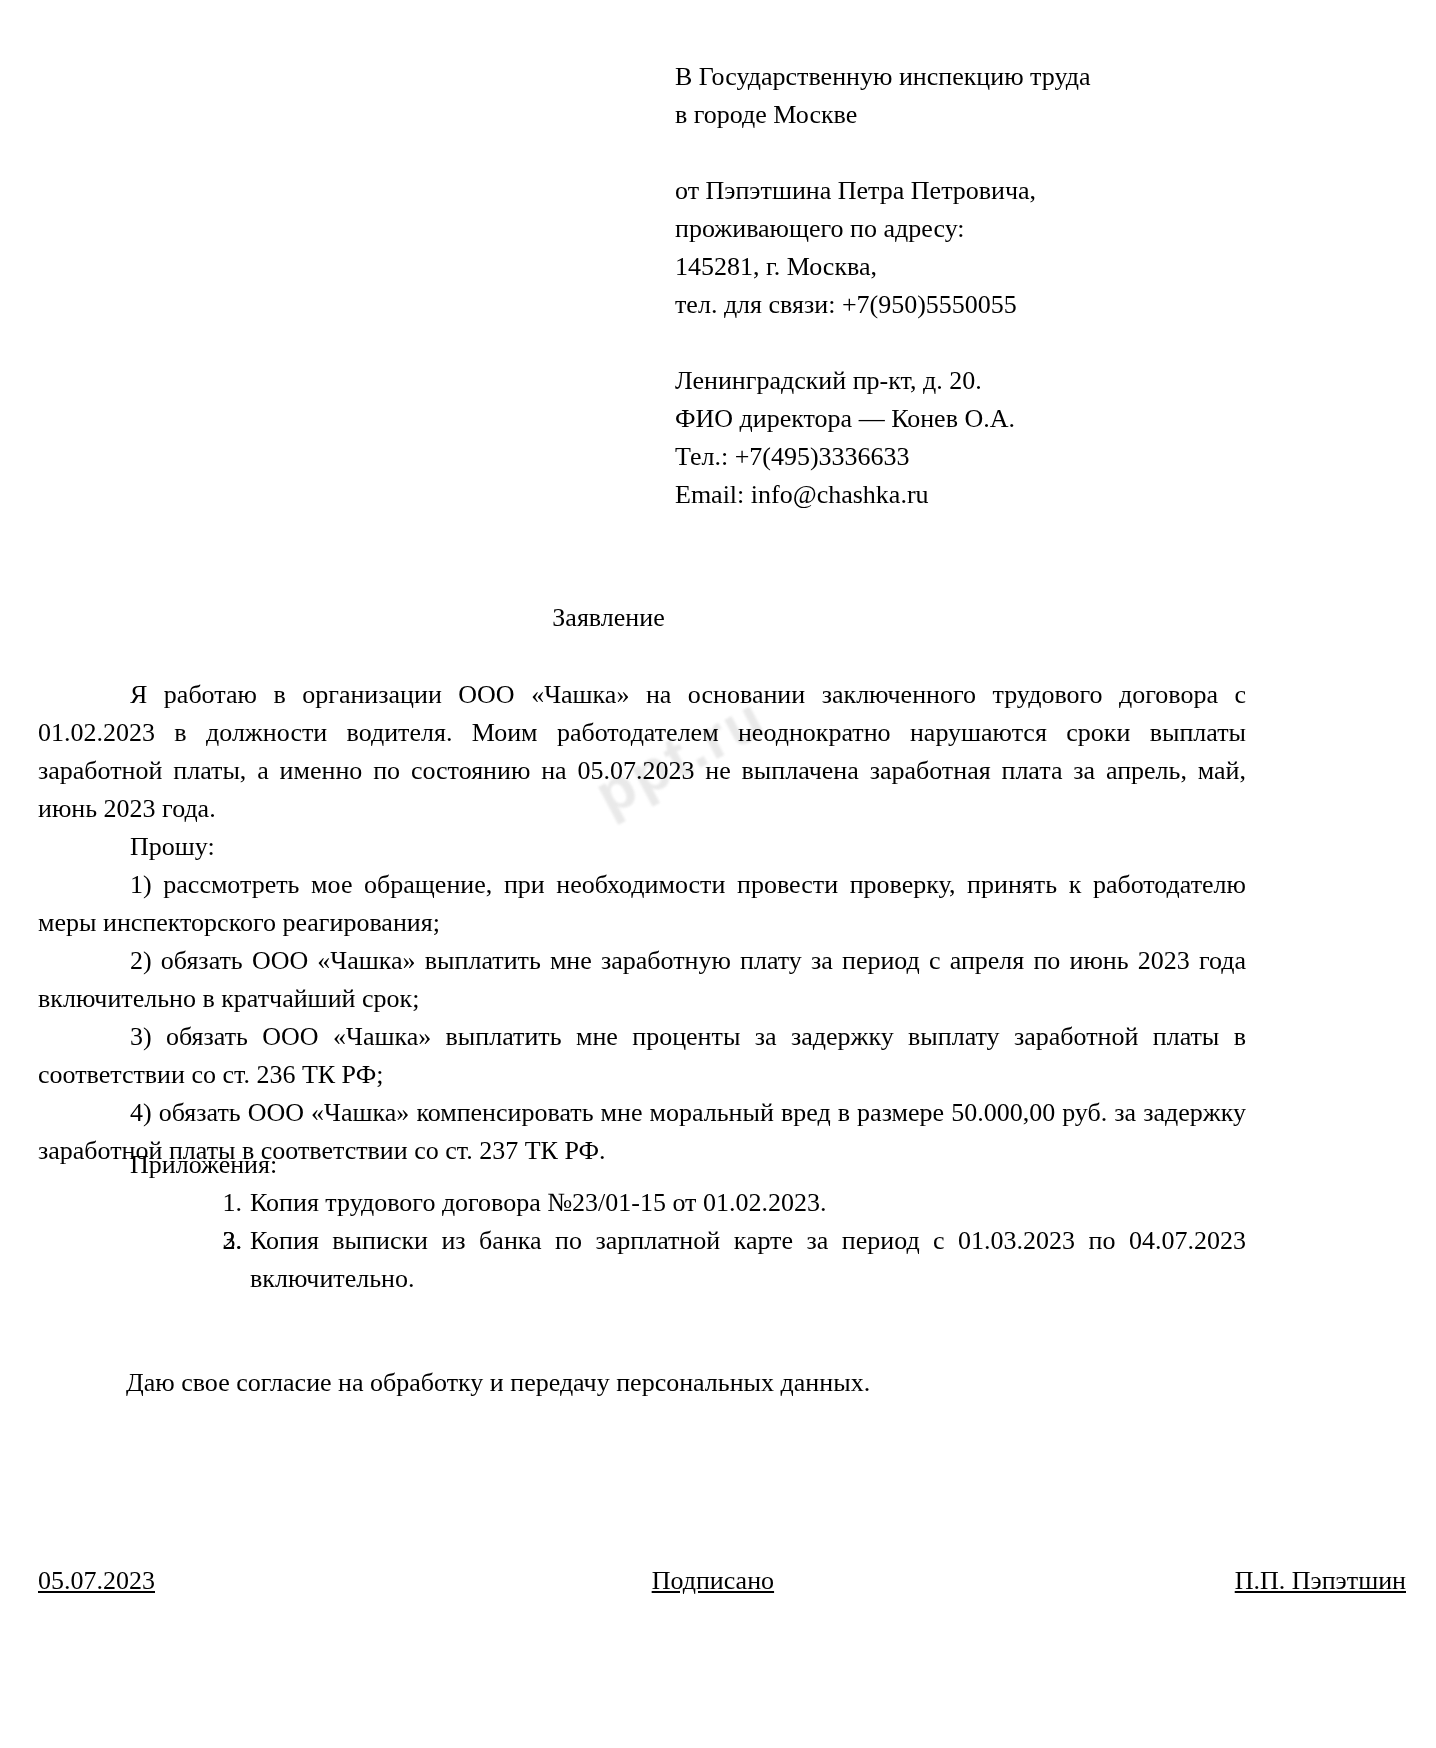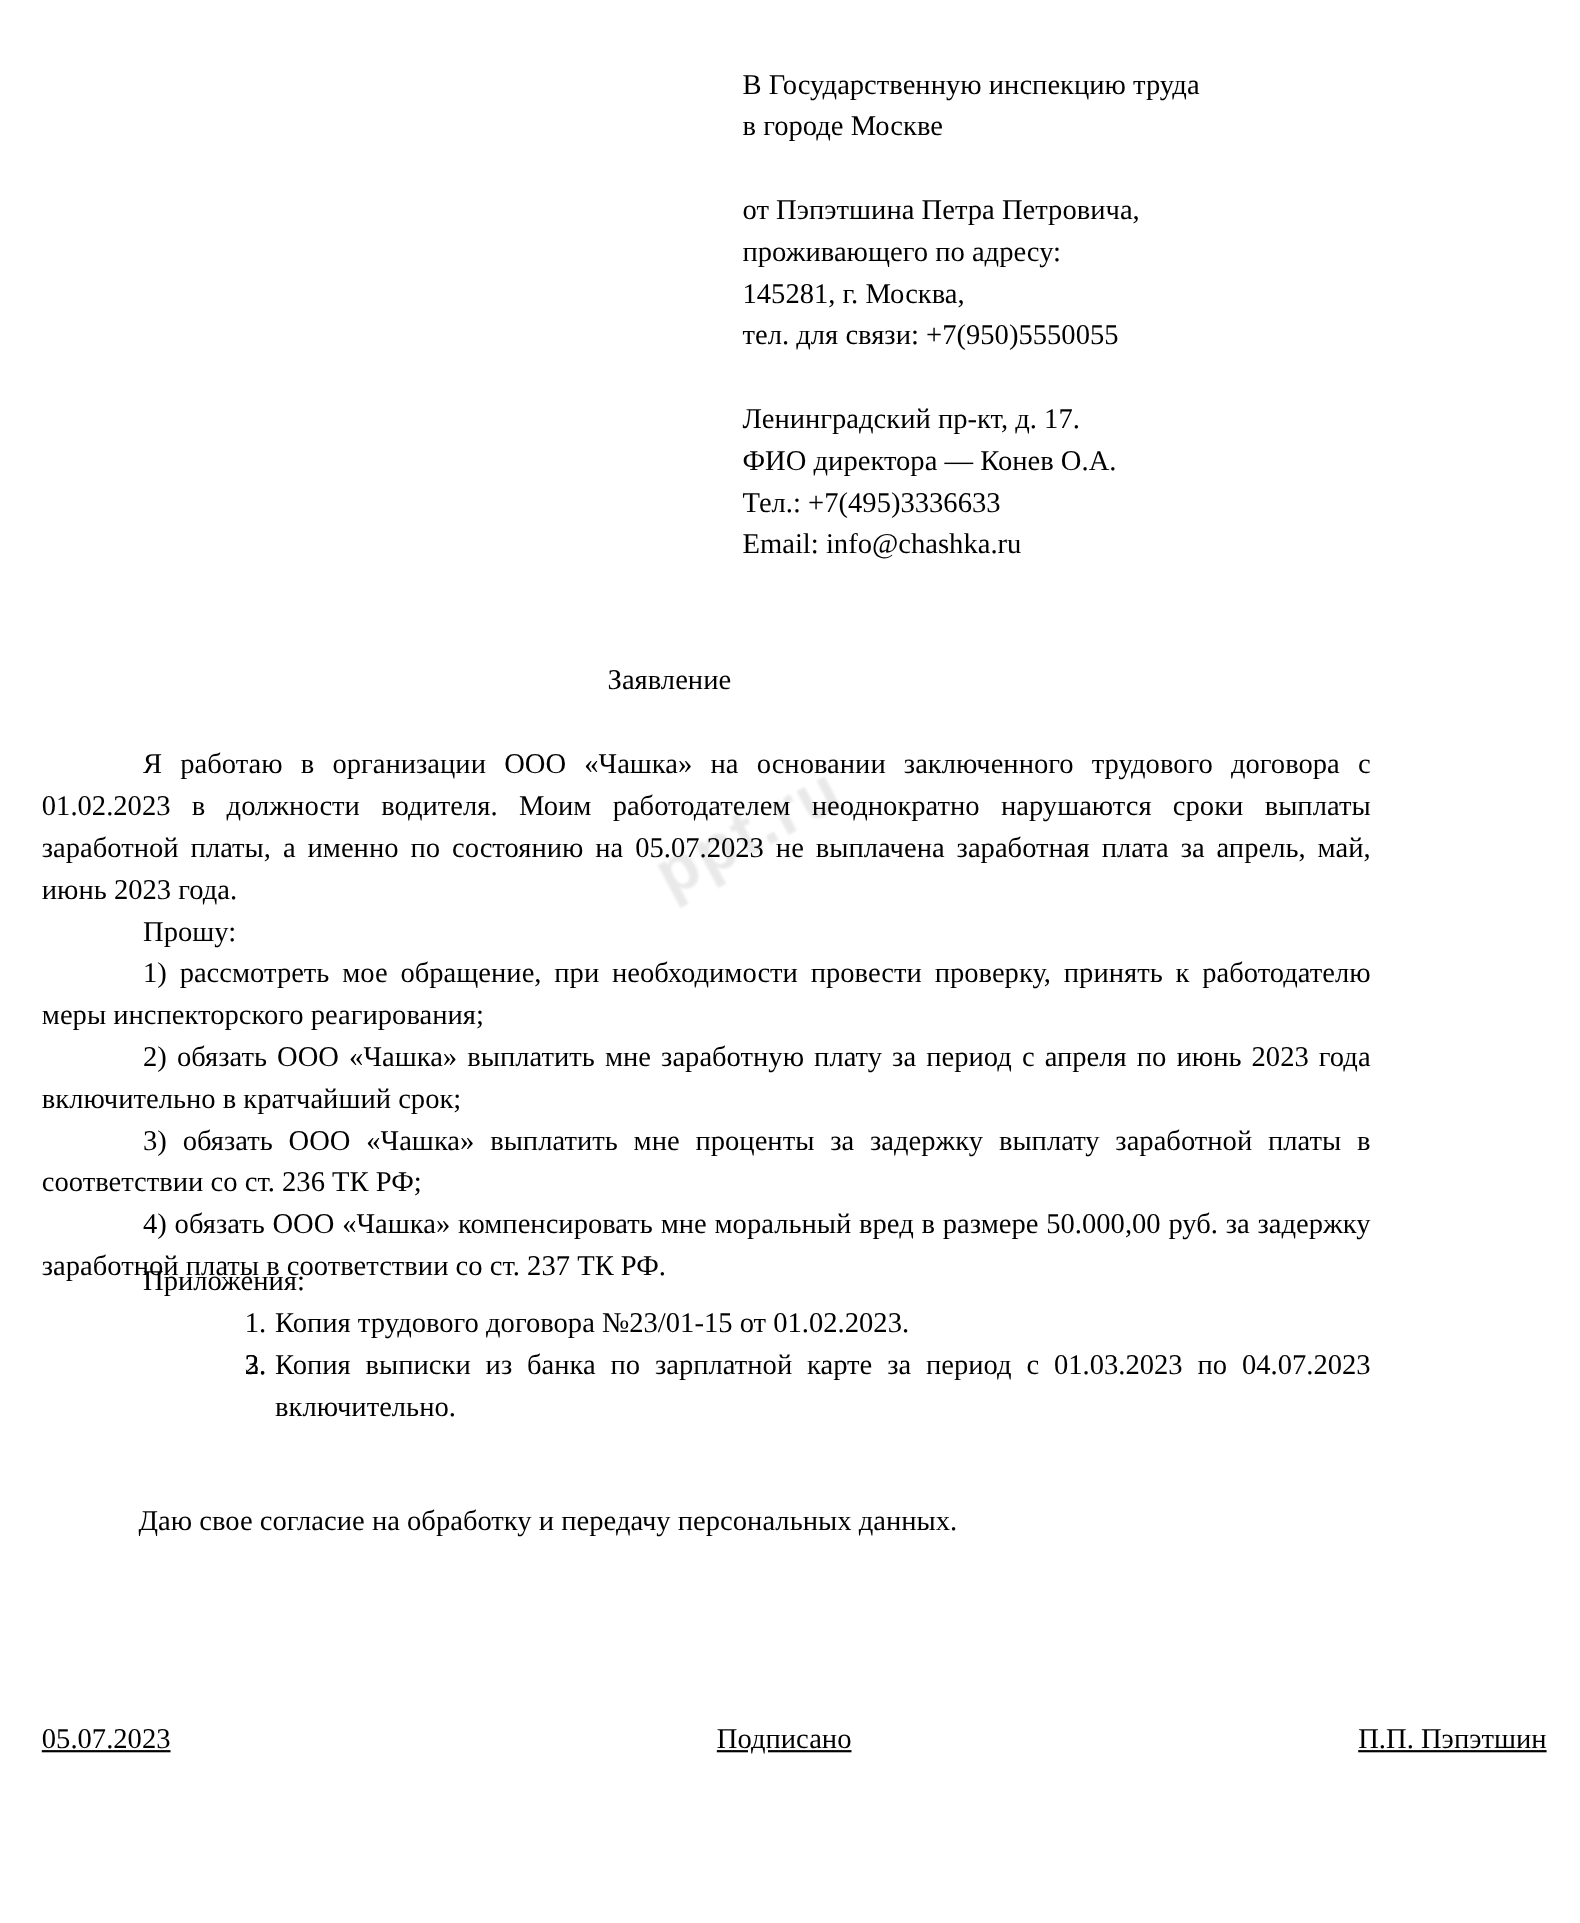--- a/index.html
+++ b/index.html
@@ -152,21 +152,21 @@
 
       <div class="gap"></div>
 
       <div class="line">от Пэпэтшина Петра Петровича,</div>
       <div class="line">проживающего по адресу:</div>
       <div class="line">145281, г. Москва,</div>
       <div class="line">тел. для связи: +7(950)5550055</div>
 
       <div class="gap"></div>
 
-      <div class="line">Ленинградский пр-кт, д. 17.</div>
+      <div class="line">Ленинградский пр-кт, д. 20.</div>
       <div class="line">ФИО директора — Конев О.А.</div>
       <div class="line">Тел.: +7(495)3336633</div>
       <div class="line">Email: info@chashka.ru</div>
     </div>
 
     <div class="doc-title">Заявление</div>
 
     <div class="body-text">
       <p>Я работаю в организации ООО «Чашка» на основании заключенного трудового договора с 01.02.2023 в должности водителя. Моим работодателем неоднократно нарушаются сроки выплаты заработной платы, а именно по состоянию на 05.07.2023 не выплачена заработная плата за апрель, май, июнь 2023 года.</p>
       <p>Прошу:</p>

